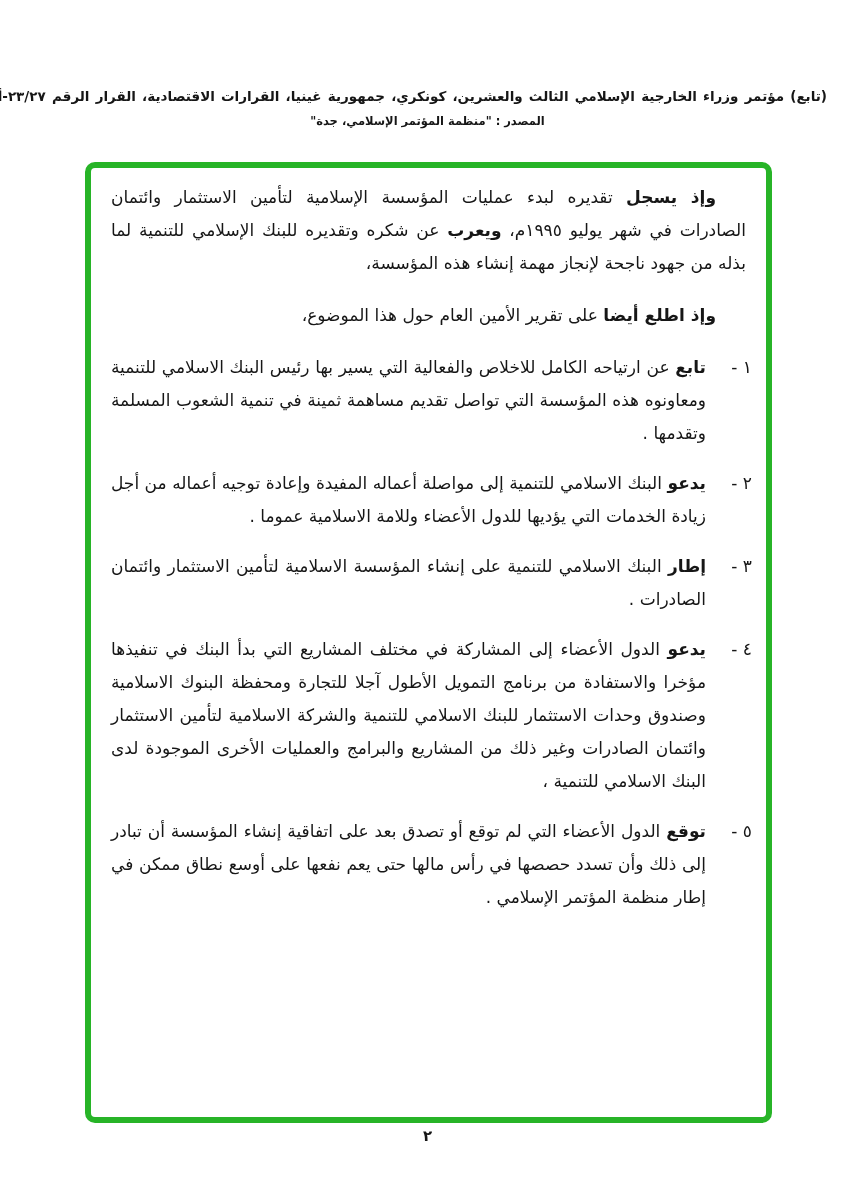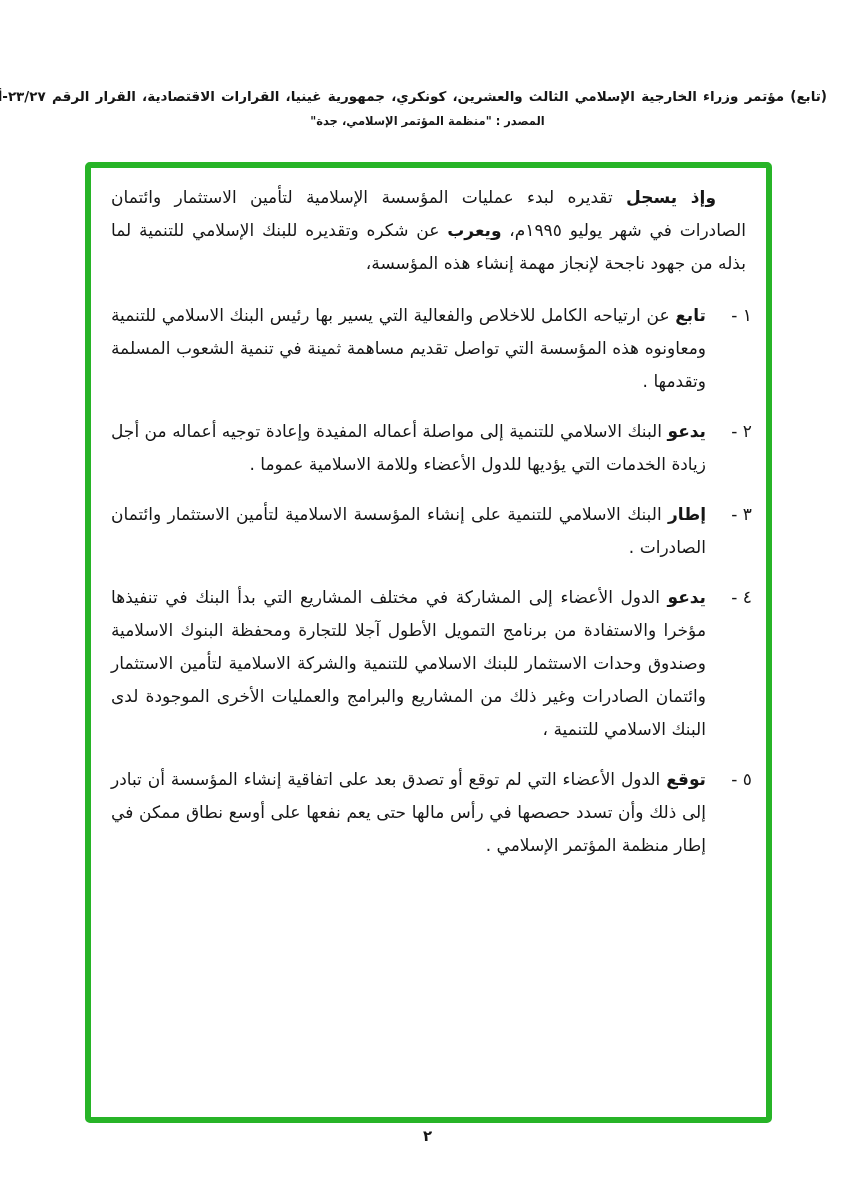--- a/index.html
+++ b/index.html
@@ -31,21 +31,21 @@
     margin-top: 10px;
   }
 
   
   .frame {
     position: absolute;
     left: 85px; top: 162px;
     width: 687px; height: 961px;
     box-sizing: border-box;
     border: 6px solid #27b427;
-    border-radius: 5px;
+    border-radius: 10px;
     background: #ffffff;
   }
   .frame-content {
     position: absolute;
     top: 0; right: 0; bottom: 0; left: 0;
     padding: 13px 12px 0 20px;
     direction: rtl;
     text-align: justify;
     font-size: 17px;
     line-height: 33px;
@@ -90,20 +90,21 @@
   <div class="header-line2">المصدر : "منظمة المؤتمر الإسلامي، جدة"</div>
 </div>
 
 <div class="frame" style="border-color: rgb(39, 180, 39);">
   <div class="frame-content">
 
     <p class="para"><b>وإذ يسجل</b><span> تقديره لبدء عمليات المؤسسة الإسلامية لتأمين الاستثمار وائتمان الصادرات في شهر يوليو ١٩٩٥م، </span><b>ويعرب</b><span> عن شكره وتقديره للبنك الإسلامي للتنمية لما بذله من جهود ناجحة لإنجاز مهمة إنشاء هذه المؤسسة،</span></p>
 
 
 
+    <p class="para"><b>وإذ اطلع أيضا</b><span> على تقرير الأمين العام حول هذا الموضوع،</span></p>
 
     <div class="item">
       <span class="item-num">١ -</span>
       <span class="item-text"><b>تابع</b><span> عن ارتياحه الكامل للاخلاص والفعالية التي يسير بها رئيس البنك الاسلامي للتنمية ومعاونوه هذه المؤسسة التي تواصل تقديم مساهمة ثمينة في تنمية الشعوب المسلمة وتقدمها .</span></span>
     </div>
 
     <div class="item">
       <span class="item-num">٢ -</span>
       <span class="item-text"><b>يدعو</b><span> البنك الاسلامي للتنمية إلى مواصلة أعماله المفيدة وإعادة توجيه أعماله من أجل زيادة الخدمات التي يؤديها للدول الأعضاء وللامة الاسلامية عموما .</span></span>
     </div>

